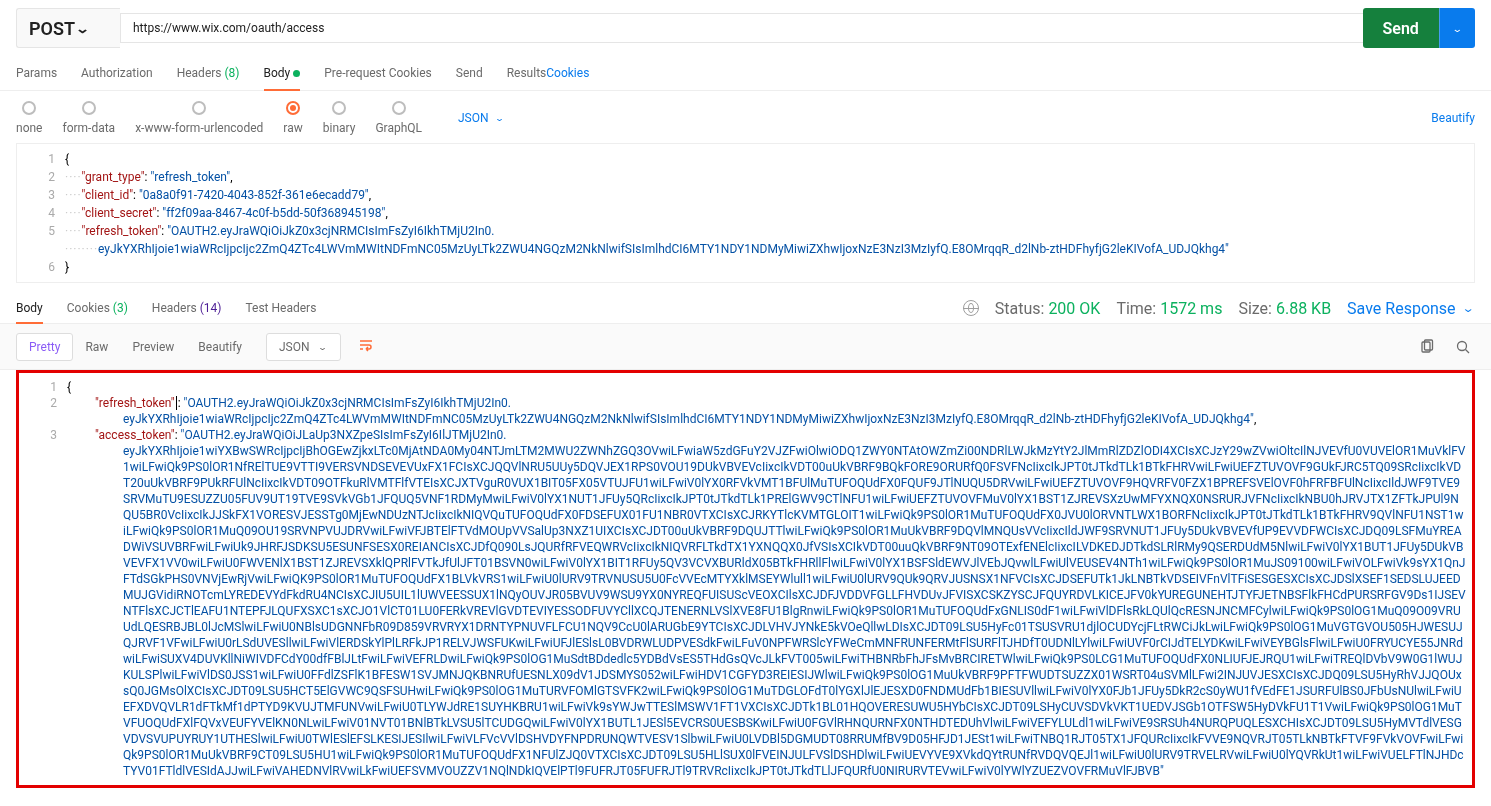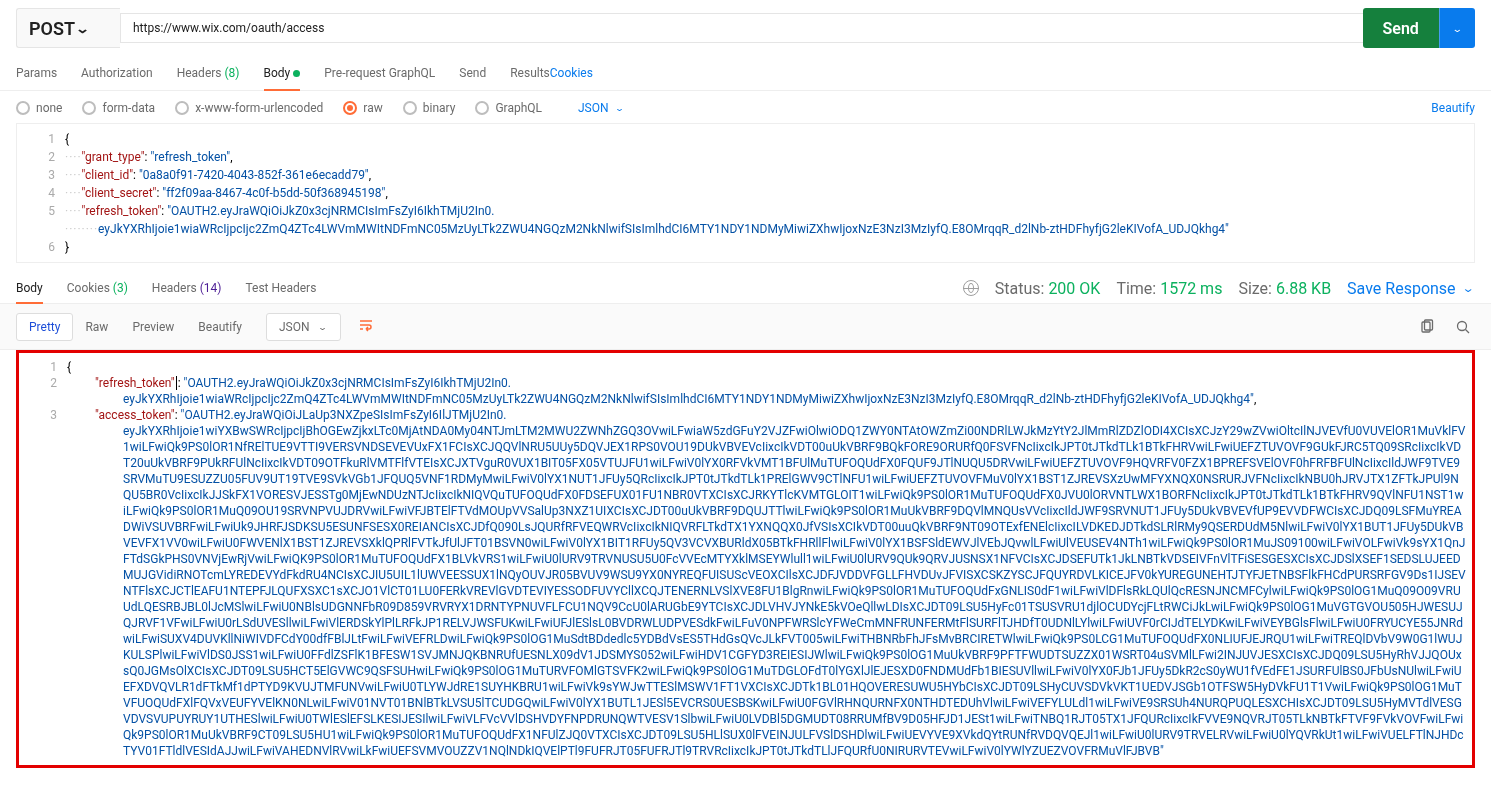--- a/index.html
+++ b/index.html
@@ -16,21 +16,21 @@
   .tabs { display:flex; gap:24px; }
   .tab { padding:10px 0 10px; font-size:12px; color:#6b6b6b; cursor:pointer; position:relative; }
   .tab .count { color:#0BB15E; }
   .tab.active { color:#212121; }
   .tab.active::after { content:""; position:absolute; left:0; right:0; bottom:-1px; height:2px; background:#FF6C37; }
   .dot-green { display:inline-block; width:7px; height:7px; border-radius:50%; background:#0BB15E; margin-left:3px; vertical-align:middle; }
   .right-link { color:#097BED; font-size:12px; cursor:pointer; }
 
   .sub-row { display:flex; align-items:center; justify-content:space-between; padding:10px 16px 8px; }
   .radios { display:flex; gap:20px; align-items:center; }
-  .radio { display:flex; align-items:center; gap:6px; color:#6b6b6b; font-size:12px; cursor:pointer; }
+  .radio { display:flex; align-items:center; gap:6px; color:#6b6b6b; font-size:12px; cursor:pointer;flex-direction:column; }
   .radio .circ { width:14px; height:14px; border-radius:50%; border:2px solid #bdbdbd; display:inline-block; position:relative; }
   .radio.sel .circ { border-color:#FF6C37; }
   .radio.sel .circ::after { content:""; position:absolute; inset:2px; border-radius:50%; background:#FF6C37; }
   .json-sel { color:#097BED; font-size:12px; display:inline-flex; align-items:center; gap:6px; margin-left:16px; cursor:pointer; }
 
   .editor { border:1px solid #eee; margin:0 16px 10px; background:#fff; font-family: Consolas, Menlo, monospace; font-size:12px; }
   .editor-inner { display:flex; max-height:170px; overflow:auto; }
   .gutter { width:48px; text-align:right; color:#aaa; padding:6px 10px 6px 0; user-select:none; line-height:18px; }
   .code { flex:1; padding:6px 6px 6px 0; white-space:pre; line-height:18px; color:#212121; overflow-x:auto; }
   .s { color:#A31515; }
@@ -47,21 +47,21 @@
   .resp-meta .ok { color:#0BB15E; }
   .resp-meta .save { color:#097BED; cursor:pointer; display:inline-flex; align-items:center; gap:6px; }
   .globe { width:16px; height:16px; border:1.5px solid #9e9e9e; border-radius:50%; display:inline-block; position:relative; }
   .globe::before, .globe::after { content:""; position:absolute; background:none; border:1.5px solid #9e9e9e; }
   .globe::before { inset:2px 4px; border-radius:50%; }
   .globe::after { left:-1px; right:-1px; top:50%; height:0; border-width:0 0 1.5px 0; }
 
   .view-row { display:flex; align-items:center; justify-content:space-between; padding:6px 16px 6px; background:#fafafa; border-top:1px solid #eee; border-bottom:1px solid #eee; }
   .view-tabs { display:flex; align-items:center; gap:0; }
   .view-tab { padding:6px 12px; font-size:12px; color:#6b6b6b; cursor:pointer; }
-  .view-tab.active { background:#fff; border:1px solid #ddd; border-radius:3px; color:#1d4ed8; }
+  .view-tab.active { background:#fff; border:1px solid #ddd; border-radius:3px; color:#8b5cf6; }
   .fmt-sel { margin-left:12px; padding:6px 12px; border:1px solid #ddd; border-radius:3px; background:#fff; color:#6b6b6b; font-size:12px; display:inline-flex; gap:8px; align-items:center; cursor:pointer; }
   .wrap-btn { margin-left:8px; padding:6px 8px; border:1px solid transparent; color:#FF6C37; cursor:pointer; }
   .icon-btn { width:24px; height:24px; display:inline-flex; align-items:center; justify-content:center; color:#6b6b6b; cursor:pointer; }
 
   .resp-editor-wrap { margin:0 16px 16px; border:3px solid #E30000; background:#fff; }
   .resp-editor { display:flex; font-family: Consolas, Menlo, monospace; font-size:12px; max-height:420px; overflow:auto; }
   .resp-gutter { width:48px; text-align:right; color:#aaa; padding:6px 10px 6px 0; line-height:16px; }
   .resp-code { flex:1; padding:6px 6px 6px 0; line-height:16px; word-break:break-all; white-space:normal; }
   .caretcursor { display:inline-block; width:1px; height:14px; background:#000; vertical-align:middle; margin:0 1px; position:relative; top:-1px; }
   .chev { display:inline-block; transform: scaleY(.7); }
@@ -85,21 +85,21 @@
   <div class="tabs">
     <div class="tab">Params</div>
     <div class="tab">Authorization</div>
     <div class="tab">
       <span>Headers</span>
       <span class="count">(8)</span>
     </div>
     <div class="tab active">
       <span>Body</span><span class="dot-green"></span>
     </div>
-    <div class="tab">Pre-request GraphQL</div>
+    <div class="tab">Pre-request Cookies</div>
     <div class="tab">Send</div>
     <div class="tab">Results</div>
   </div>
   <div class="right-link">Cookies</div>
 </div>
 
 <div class="sub-row">
   <div class="radios">
     <div class="radio">
         <span class="circ"></span>

